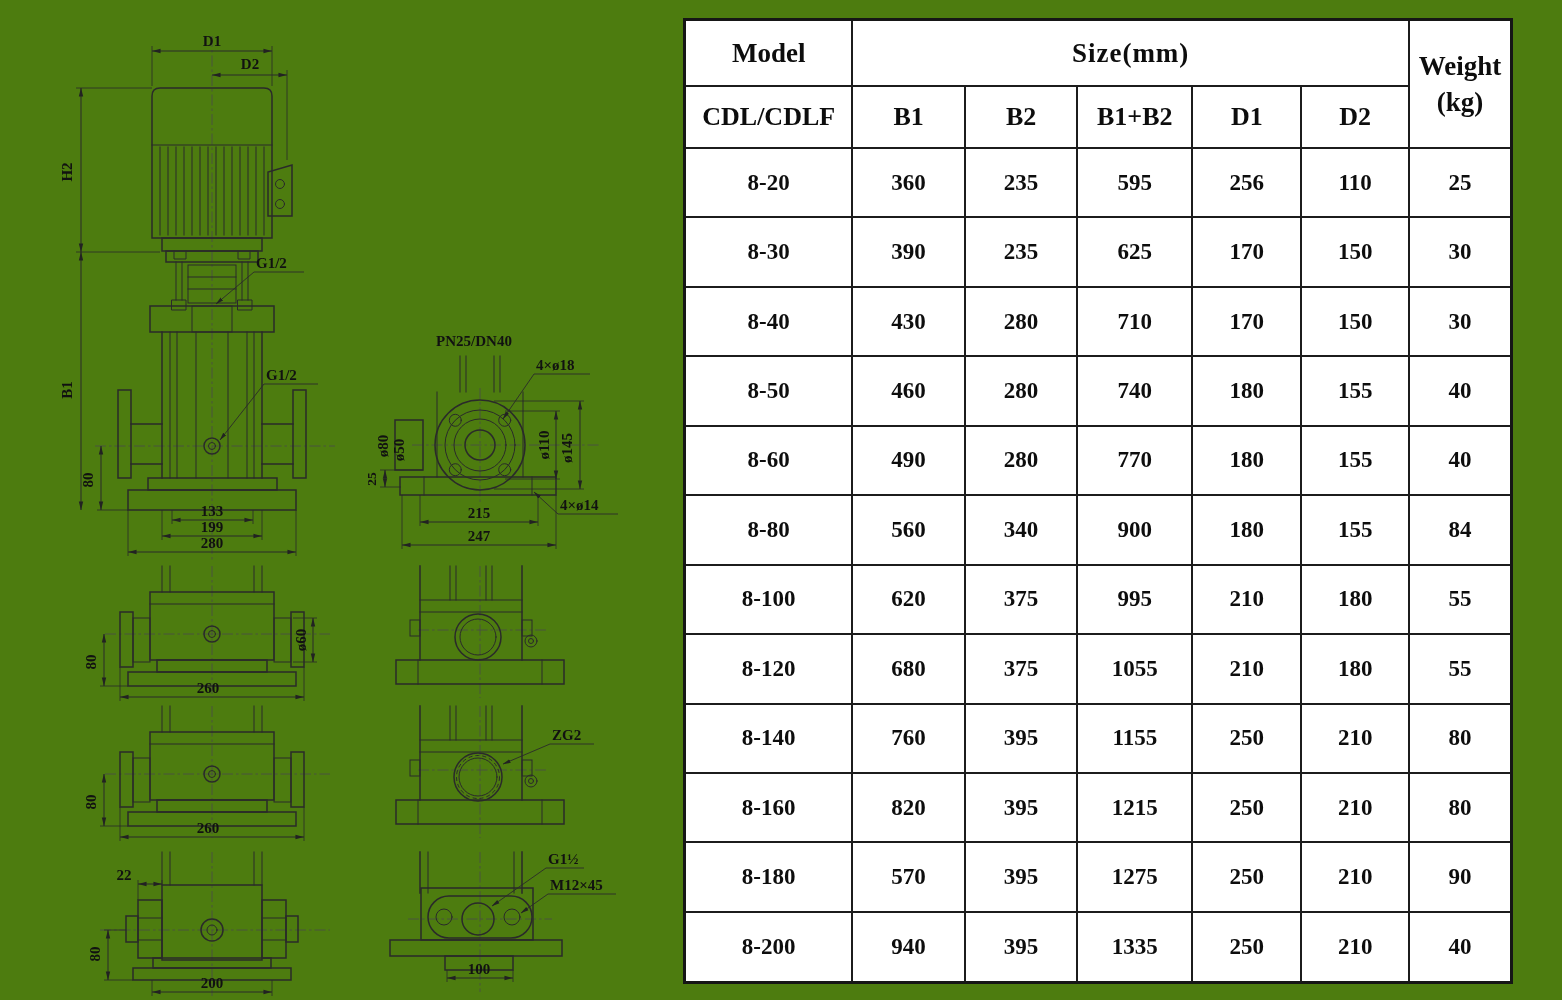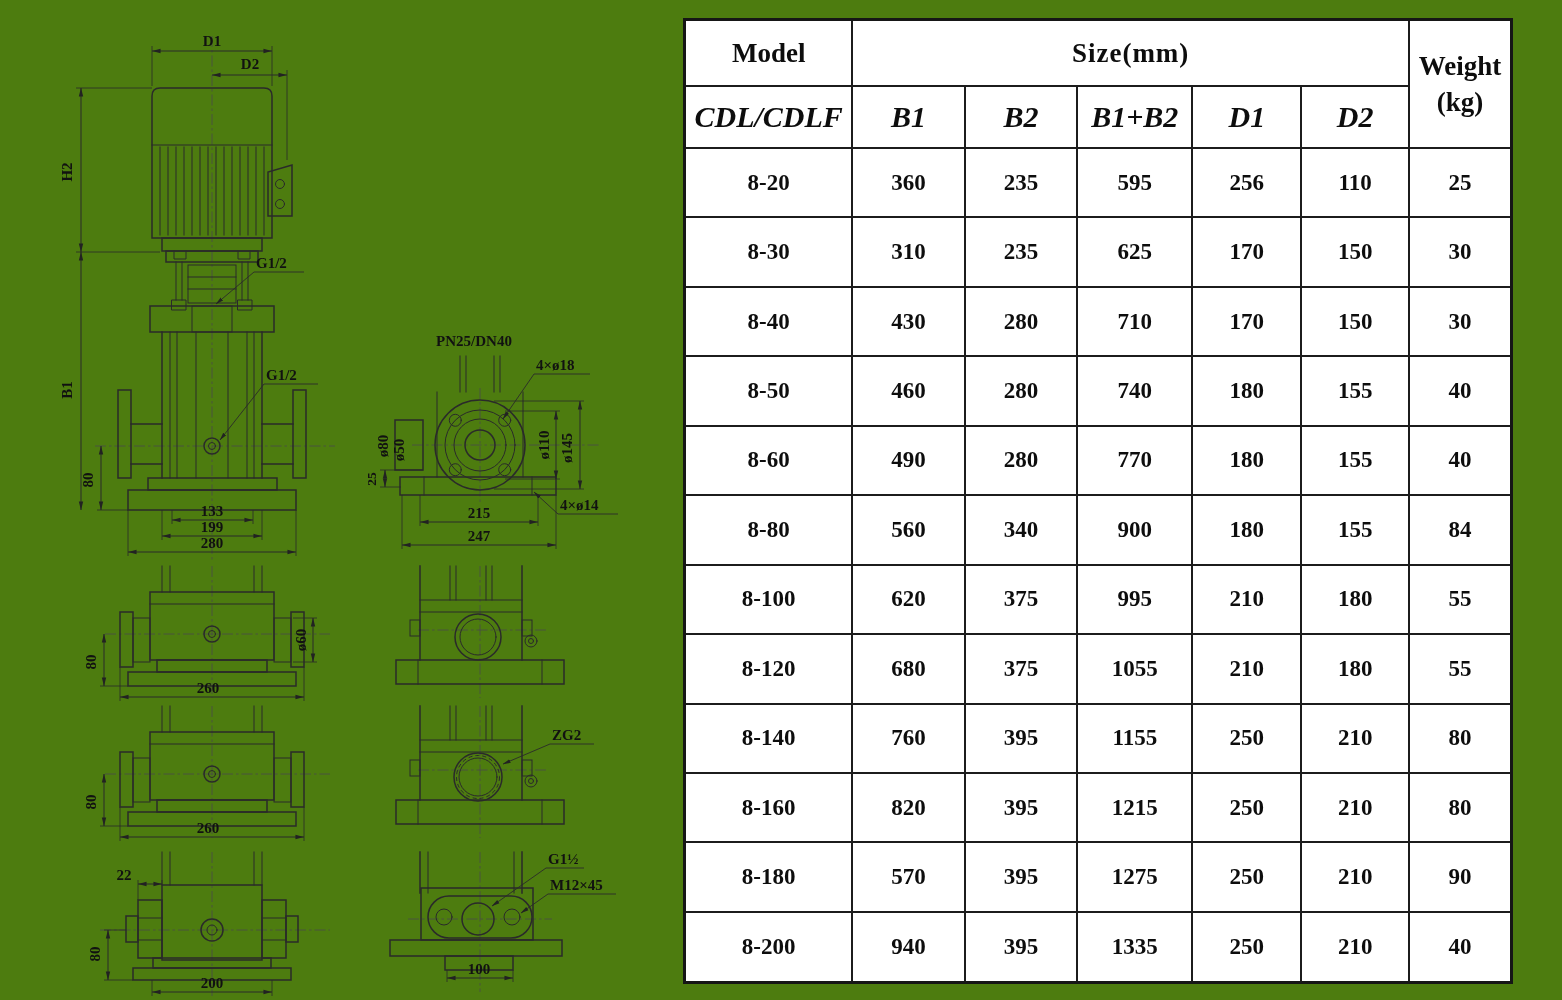--- a/index.html
+++ b/index.html
@@ -16,21 +16,21 @@
   svg .th {fill:none;stroke:#2a2a2a;stroke-width:1;stroke-dasharray:4 3;}
   svg text.lb{font-family:"Liberation Serif",serif;font-weight:bold;font-size:15px;fill:#111;}
   svg text.lbs{font-family:"Liberation Serif",serif;font-weight:bold;font-size:13.5px;fill:#111;}
   
   .table-pane{position:absolute;left:683px;top:18px;width:830px;height:966px;}
   table.dims{width:100%;height:100%;border-collapse:collapse;table-layout:fixed;
              background:#fff;border:3px solid #161616;}
   table.dims th, table.dims td{border:2px solid #1c1c1c;text-align:center;vertical-align:middle;
              font-weight:bold;color:#0d0d0d;padding:0;}
   table.dims thead tr.r1 th{font-size:27px;height:64px;}
-  table.dims thead tr.r2 th{font-size:30px;height:60px;font-style:italic;}
+  table.dims thead tr.r2 th{font-size:26px;height:60px;}
   table.dims th.size-head{font-size:28px;letter-spacing:1px;margin-left:48px;}
   table.dims th.weight-head{font-size:25px;line-height:1.35;}
   table.dims td{font-size:23px;}
 </style>
 </head>
 <body>
 
 <div class="page">
 
   <div class="drawing-pane">
@@ -327,21 +327,21 @@
             <td>8-20</td>
             <td>360</td>
             <td>235</td>
             <td>595</td>
             <td>256</td>
             <td>110</td>
             <td>25</td>
           </tr>
           <tr>
             <td>8-30</td>
-            <td>310</td>
+            <td>390</td>
             <td>235</td>
             <td>625</td>
             <td>170</td>
             <td>150</td>
             <td>30</td>
           </tr>
           <tr>
             <td>8-40</td>
             <td>430</td>
             <td>280</td>

